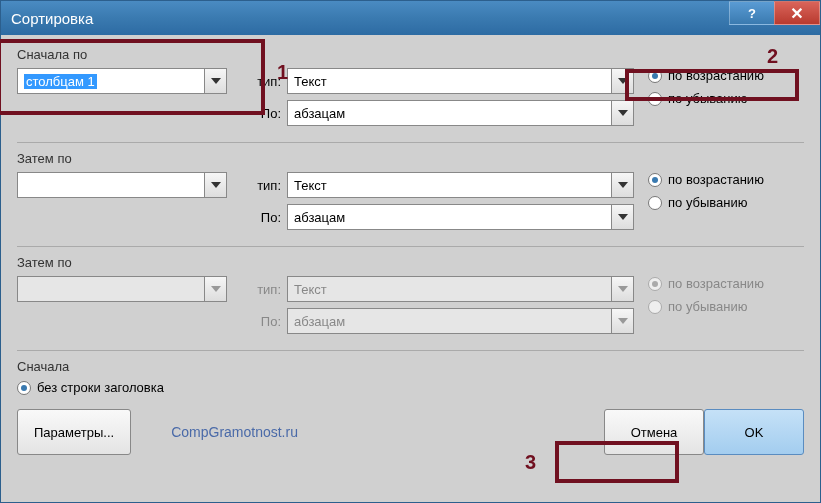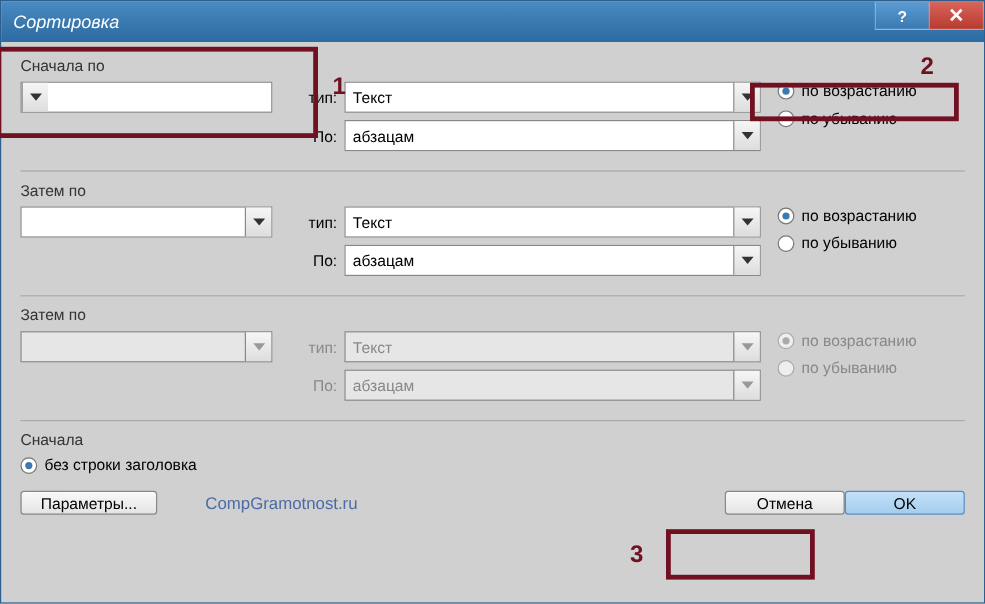--- a/index.html
+++ b/index.html
@@ -1,19 +1,19 @@
 <!DOCTYPE html>
 <html><head>
 <meta charset="utf-8">
 <style>
   * { box-sizing: border-box; margin: 0; padding: 0; }
   body { font-family: "Segoe UI", Tahoma, sans-serif; font-size: 13px; background: #fff; }
   .window { width: 821px; height: 503px; border: 1px solid #2c5f8d; background: #d0d0d0; position: relative; }
   .titlebar { height: 34px; background: linear-gradient(to bottom, #4a8bc2 0%, #3a7ab0 50%, #2d6ba3 100%); display: flex; align-items: center; padding-left: 10px; position: relative; }
-  .titlebar-title { color: #fff; font-size: 15px; font-style: italic; }
+  .titlebar-title { color: #fff; font-size: 15px; }
   .titlebar-buttons { position: absolute; right: 0; top: 0; display: flex; }
   .titlebar-btn { width: 46px; height: 24px; display: flex; align-items: center; justify-content: center; border: 1px solid rgba(255,255,255,0.3); }
   .titlebar-btn.help { background: linear-gradient(to bottom,#5a9bd4,#3a7ab0); color: #fff; font-weight: bold; }
   .titlebar-btn.close { background: linear-gradient(to bottom,#d9645a,#b83a2f); color: #fff; font-weight: bold; font-size: 16px; margin-left: -1px; }
   .body { padding: 12px 16px 10px 16px; position: relative; }
   .group-label { font-size: 13px; color: #333; margin-bottom: 6px; display: block; }
   .hr { height: 1px; background: #aaa; border: none; margin: 10px 0 8px 0; }
   .combo { display: flex; align-items: center; height: 26px; background: #fff; border: 1px solid #888; }
   .combo.disabled { background: #e6e6e6; color: #888; }
   .combo-text { flex: 1; padding: 0 6px; overflow: hidden; }
@@ -30,21 +30,21 @@
   .radio-inner { width: 6px; height: 6px; border-radius: 50%; background: #3a7ab0; }
   .sort-block { margin-bottom: 4px; }
   .sort-main { display: flex; }
   .col-field { width: 220px; }
   .col-mid { flex: 1; padding-left: 10px; }
   .col-radio { width: 170px; }
   .mid-row { display: flex; align-items: center; margin-bottom: 6px; }
   .mid-row .combo { flex: 1; }
   .header-row { display: flex; align-items: center; gap: 22px; margin-top: 4px; }
   .button-row { display: flex; align-items: center; margin-top: 14px; }
-  .btn { height: 20px; padding: 0 16px; background: linear-gradient(to bottom,#f9f9f9,#e4e4e4); border: 1px solid #888; border-radius: 3px; font-size: 13px; display: flex; align-items: center; justify-content: center; cursor: pointer; }
+  .btn { height: 46px; padding: 0 16px; background: linear-gradient(to bottom,#f9f9f9,#e4e4e4); border: 1px solid #888; border-radius: 3px; font-size: 13px; display: flex; align-items: center; justify-content: center; cursor: pointer; }
   .btn.primary { background: linear-gradient(to bottom,#c5e1f7,#a3cdef); border: 1px solid #5a8cc0; }
   .annot { position: absolute; font-weight: bold; font-size: 20px; color: #701020; }
   .highlight-box { position: absolute; border: 4px solid #701020; pointer-events: none; }
   .watermark { color: #4a6aa8; font-size: 14px; }
   .selected-text { background: #3399ff; color: #fff; padding: 0 2px; }
 </style>
 </head>
 <body>
 
 <div class="window">
@@ -65,20 +65,21 @@
 
     <div class="annot" style="left:276px; top:26px;">1</div>
     <div class="annot" style="left:766px; top:10px;">2</div>
     <div class="annot" style="left:524px; top:416px;">3</div>
 
     <div class="sort-block">
       <span class="group-label">Сначала по</span>
       <div class="sort-main">
         <div class="col-field">
           <div class="combo" style="width:210px;">
+            <span class="combo-text"><span class="selected-text">столбцам 1</span></span>
             <span class="combo-btn">
                 <span class="tri"></span>
               </span>
           </div>
         </div>
         <div class="col-mid">
           <div class="mid-row">
             <span class="label-right">тип:</span>
             <div class="combo">
               <span class="combo-text">Текст</span>

